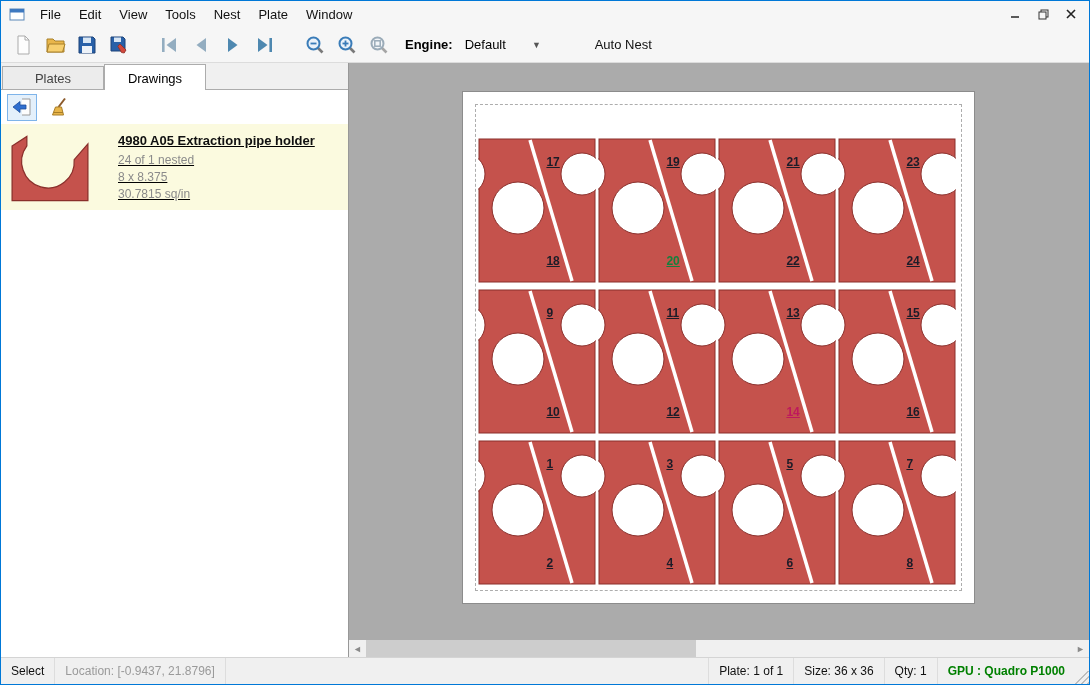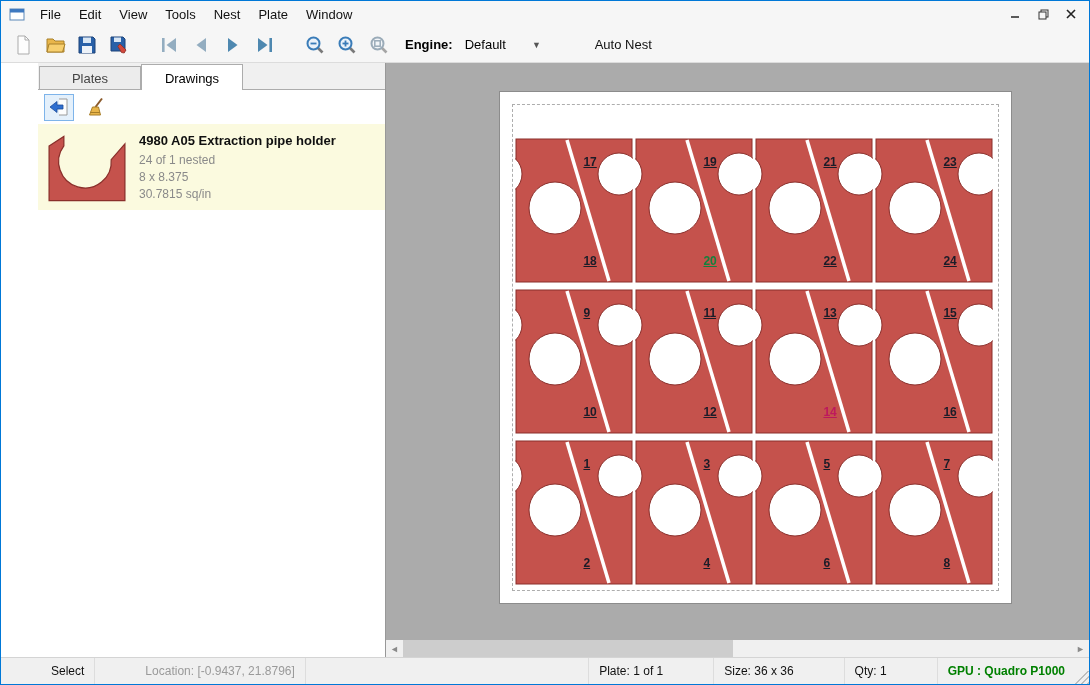--- a/index.html
+++ b/index.html
@@ -23,31 +23,31 @@
   
   .toolbar { height:36px; background:#F6F6F6; border-bottom:1px solid #DCDCDC; display:flex; align-items:center; flex:none; padding-left:6px; }
   .tbtn { width:32px; height:30px; display:flex; align-items:center; justify-content:center; }
   .tb-gap { width:18px; }
   .engine-label { font-weight:bold; font-size:13px; margin:0 6px 0 10px; }
   .engine-combo { display:flex; align-items:center; gap:26px; padding:3px 6px; font-size:13px; min-width:110px; }
   .combo-arrow { font-size:9px; color:#555; }
   .autonest { font-size:13px; margin-left:26px; color:#111; }
 
   
-  .content { flex:1; display:flex; min-height:0;padding-left:37px; }
+  .content { flex:1; display:flex; min-height:0; }
   .left-panel { width:348px; flex:none; background:#fff; border-right:1px solid #989898; display:flex; flex-direction:column; }
   .tabstrip { height:27px; background:#F0F0F0; display:flex; align-items:flex-end; padding-left:1px; position:relative; }
   .tabstrip::after { content:""; position:absolute; left:0; right:0; bottom:0; height:1px; background:#ACACAC; }
   .tab { min-width:102px; text-align:center; font-size:13px; padding:4px 12px; border:1px solid #ACACAC; border-bottom:none; background:#ECECEC; color:#444; position:relative; }
   .tab.active { background:#fff; color:#000; z-index:2; padding-top:6px;margin-top:40px; }
   .panel-toolbar { height:34px; display:flex; align-items:center; gap:8px; padding:3px 6px; background:#fff; }
   .pbtn { width:30px; height:27px; display:flex; align-items:center; justify-content:center; background:#fff; }
   .pbtn.outlined { border:1px solid #7EB4EA; background:#E4F0FB; }
   .drawing-list { flex:1; background:#fff; overflow:hidden; }
-  .drawing-item { display:flex; gap:12px; padding:7px 9px; align-items:flex-start; }
+  .drawing-item { display:flex; gap:28px; padding:7px 9px; align-items:flex-start;text-decoration:underline; }
   .thumb { width:80px; height:72px; flex:none; }
   .di-meta { padding-top:2px; }
   .di-title { font-size:13px; font-weight:bold; color:#101010; margin-bottom:4px; }
   .di-line { font-size:12px; color:#8a8a8a; line-height:17px; }
 
   
   .canvas { flex:1; position:relative; overflow:hidden; }
   .plate { position:absolute; left:113px; top:28px; width:513px; height:513px; background:#fff; border:1px solid #8c8c8c; }
   .plate-margin { position:absolute; left:12px; top:12px; right:12px; bottom:12px; border:1px dashed #ADADAD; }
   .tiles { position:absolute; left:15px; top:46px; display:grid; grid-template-columns:repeat(4,118px); grid-auto-rows:145px; column-gap:2px; row-gap:6px; }
@@ -58,21 +58,21 @@
   .pnum.bot { left:58%; top:80%; }
 
   
   .hscroll { position:absolute; left:0; right:0; bottom:0; height:17px; background:#F0F0F0; display:flex; }
   .scroll-arrow { width:17px; height:17px; display:flex; align-items:center; justify-content:center; color:#8a8a8a; font-size:9px; flex:none; }
   .scroll-arrow.right { margin-left:auto; }
   .hthumb { width:330px; height:17px; background:#CDCDCD; }
 
   
   .statusbar { height:27px; background:#F0F0F0; border-top:1px solid #D4D4D4; display:flex; align-items:stretch; flex:none; font-size:12px; }
-  .sb-cell { display:flex; align-items:center; padding:0 10px; color:#111;margin-left:40px; }
+  .sb-cell { display:flex; align-items:center; padding:0 10px; color:#111; }
   .sb-cell.sep-r { border-right:1px solid #DDDDDD; }
   .sb-cell.sep-l { border-left:1px solid #DDDDDD; }
   .sb-location { color:#9a9a9a; }
   .sb-spacer { flex:1; }
   .sb-gpu { font-weight:bold; }
   .grip { width:14px; align-self:flex-end; height:14px; background:
     linear-gradient(135deg, transparent 0 50%, #bdbdbd 50% 57%, transparent 57% 71%, #bdbdbd 71% 78%, transparent 78% 92%, #bdbdbd 92% 100%); }
 </style>
 </head>
 <body>

